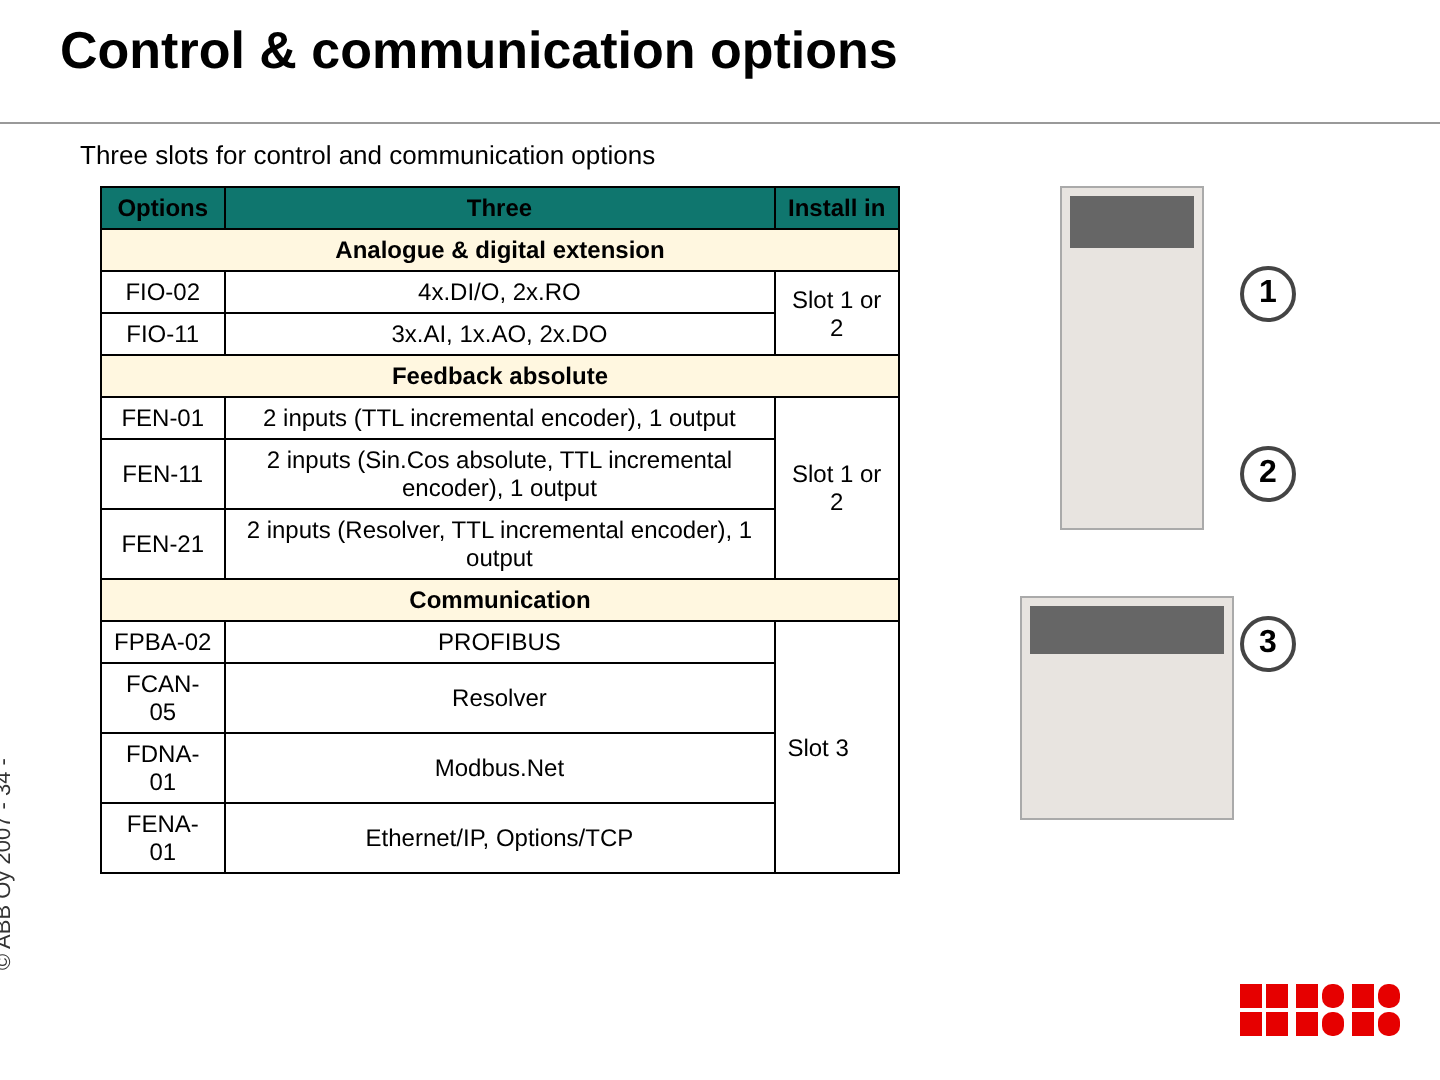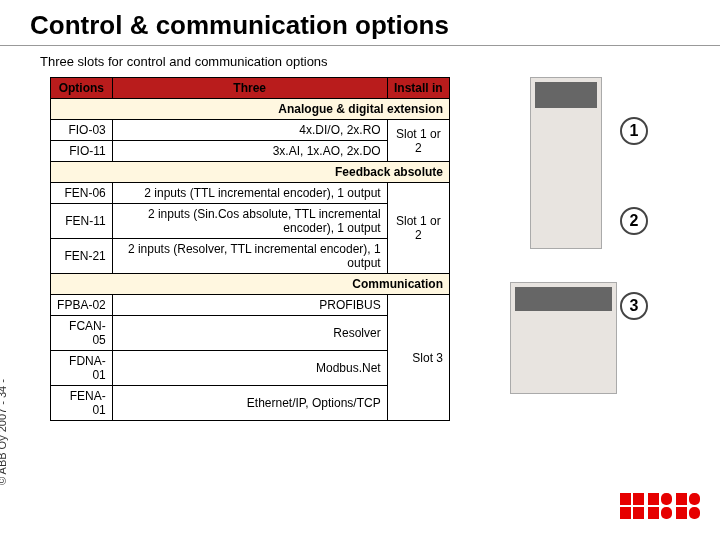--- a/index.html
+++ b/index.html
@@ -8,48 +8,47 @@
     width: 720px;
     height: 540px;
     font-family: Arial, sans-serif;
     background: #fff;
     position: relative;
     overflow: hidden;
   }
   .title {
     font-size: 26px;
     font-weight: bold;
-    padding: 10px 0 4px 30px;
+    padding: 10px 0 20px 30px;
     border-bottom: 1px solid #999;
   }
   .subtitle {
     font-size: 13px;
     font-weight: normal;
     padding: 8px 0 8px 40px;
   }
   .content {
     display: flex;
     padding-left: 50px;
     gap: 20px;
   }
   table {
     border-collapse: collapse;
     font-size: 12px;
     width: 400px;
   }
   td, th {
     border: 1px solid #000;
     padding: 3px 6px;
-    text-align: right;
+    text-align: center;
     vertical-align: middle;
   }
   th {
-    background: #b91c1c;
-    font-weight: bold;
-    text-align: center;
+    background: #0f766e;
+    font-weight: bold;
   }
   .section {
     background: #fff7e0;
     font-weight: bold;
   }
   .right {
     position: relative;
     width: 200px;
   }
   .device {
@@ -123,51 +122,51 @@
     <tbody>
         <tr>
       <th>Options</th>
       <th>Three</th>
       <th>Install in</th>
     </tr>
     <tr>
           <td colspan="3" class="section">Analogue &amp; digital extension</td>
         </tr>
     <tr>
-      <td>FIO-03</td>
+      <td>FIO-02</td>
       <td>4x.DI/O, 2x.RO</td>
       <td rowspan="2" style="text-align:center">Slot 1 or 2</td>
     </tr>
     <tr>
       <td>FIO-11</td>
       <td>3x.AI, 1x.AO, 2x.DO</td>
     </tr>
     <tr>
           <td colspan="3" class="section">Feedback absolute</td>
         </tr>
     <tr>
-      <td>FEN-06</td>
+      <td>FEN-01</td>
       <td>2 inputs (TTL incremental encoder), 1 output</td>
       <td rowspan="3" style="text-align:center">Slot 1 or 2</td>
     </tr>
     <tr>
       <td>FEN-11</td>
       <td>2 inputs (Sin.Cos absolute, TTL incremental encoder), 1 output</td>
     </tr>
     <tr>
       <td>FEN-21</td>
       <td>2 inputs (Resolver, TTL incremental encoder), 1 output</td>
     </tr>
     <tr>
           <td colspan="3" class="section">Communication</td>
         </tr>
     <tr>
       <td>FPBA-02</td>
       <td>PROFIBUS</td>
-      <td rowspan="4" style="text-align:right">Slot 3</td>
+      <td rowspan="4" style="text-align:left">Slot 3</td>
     </tr>
     <tr>
       <td>FCAN-05</td>
       <td>Resolver</td>
     </tr>
     <tr>
       <td>FDNA-01</td>
       <td>Modbus.Net</td>
     </tr>
     <tr>

